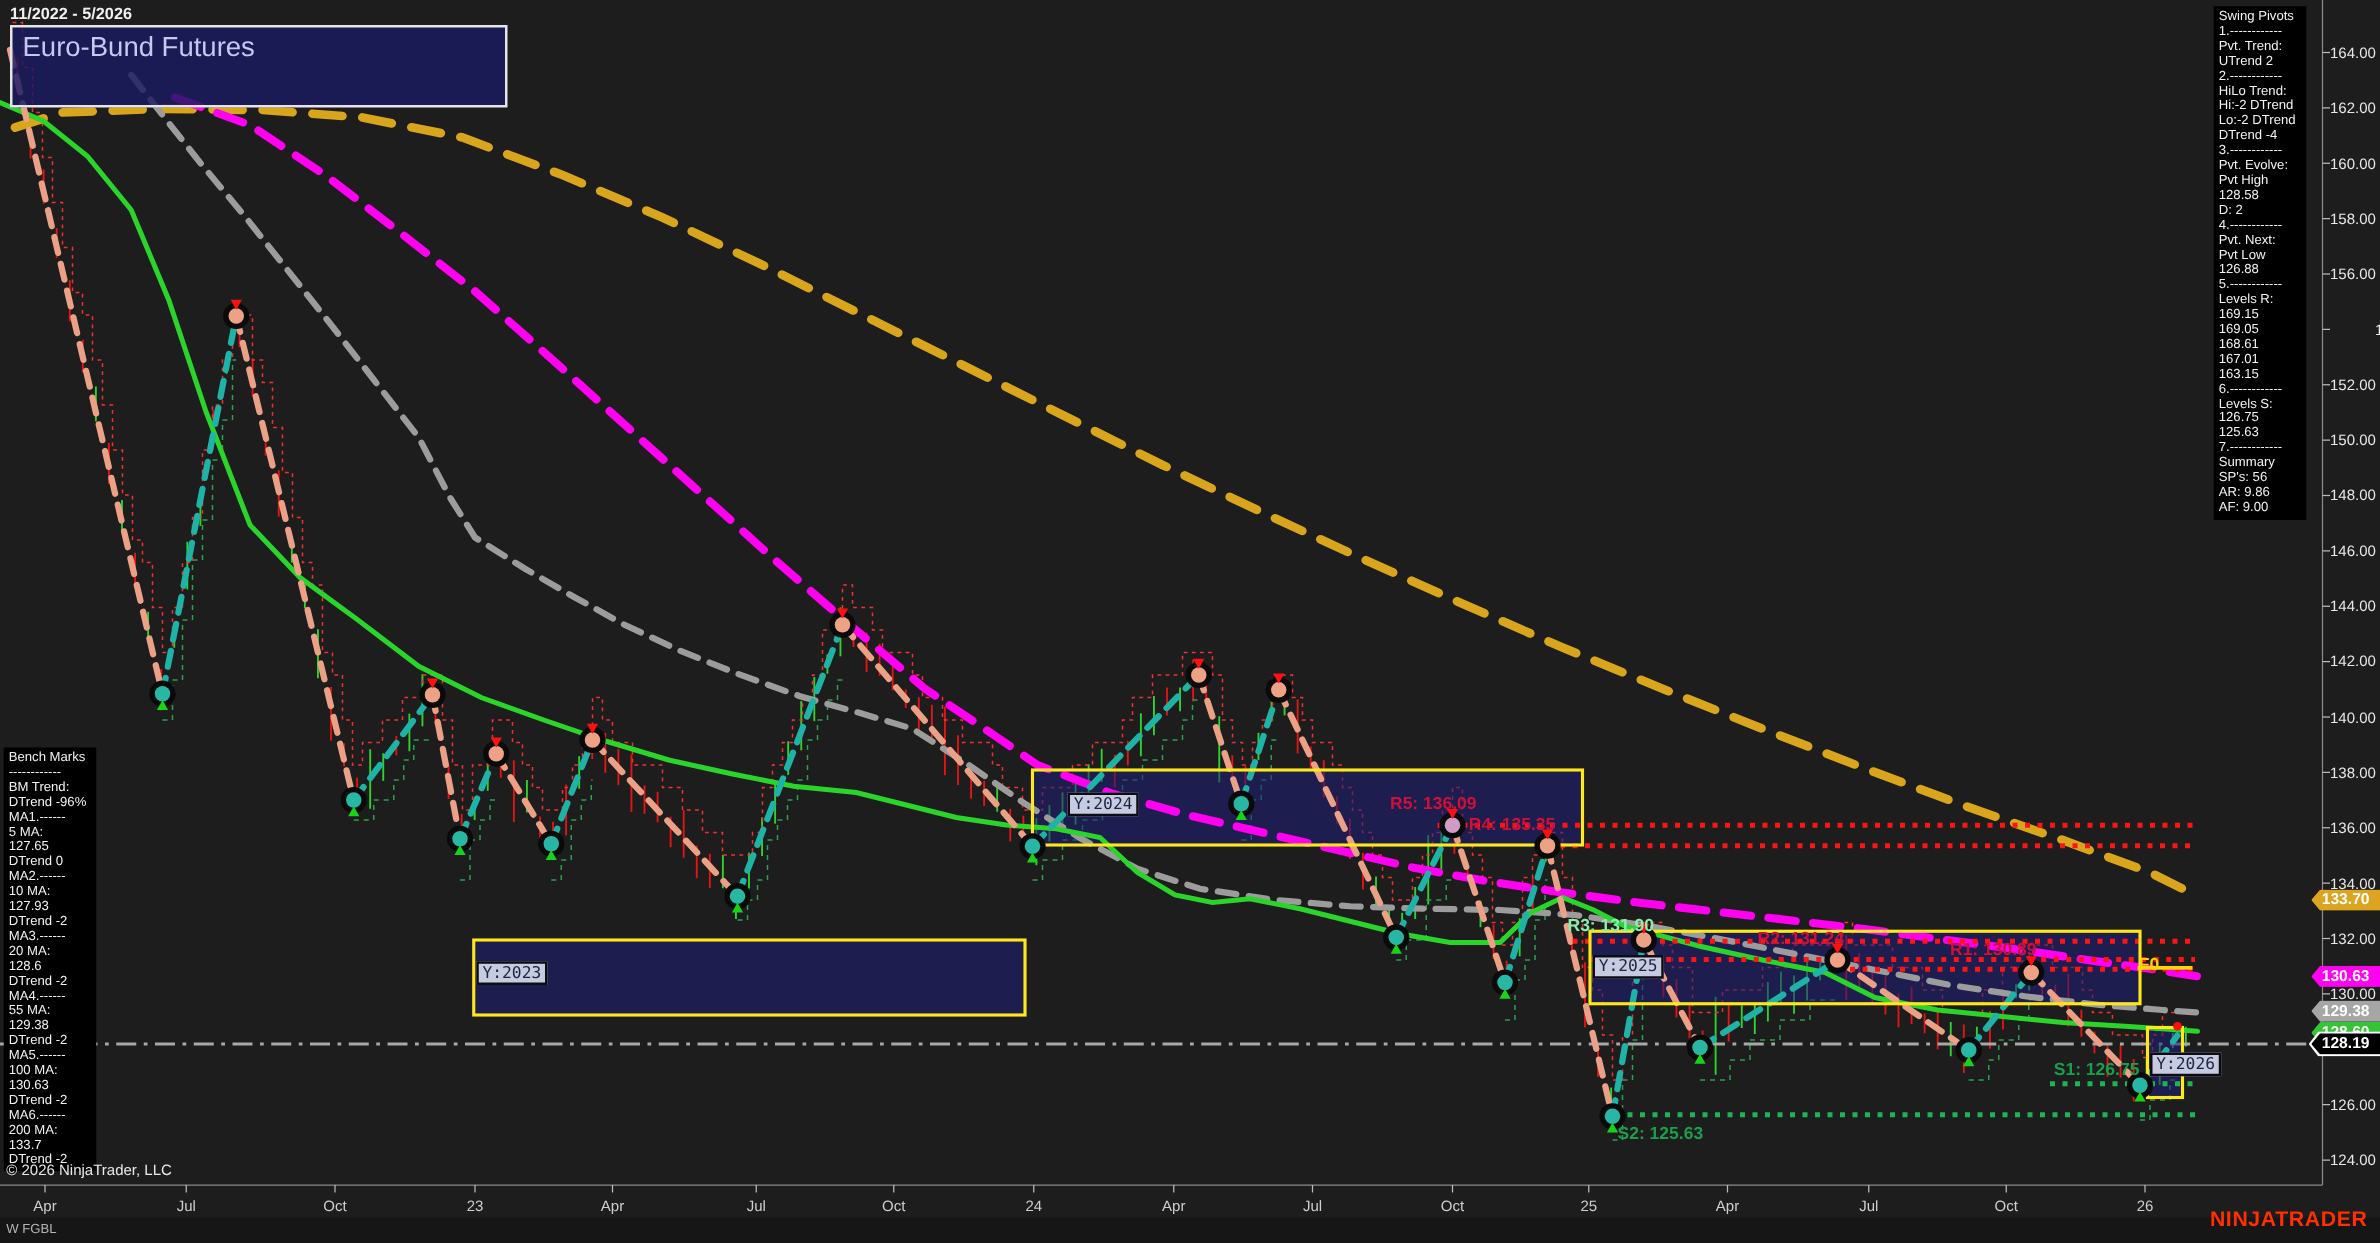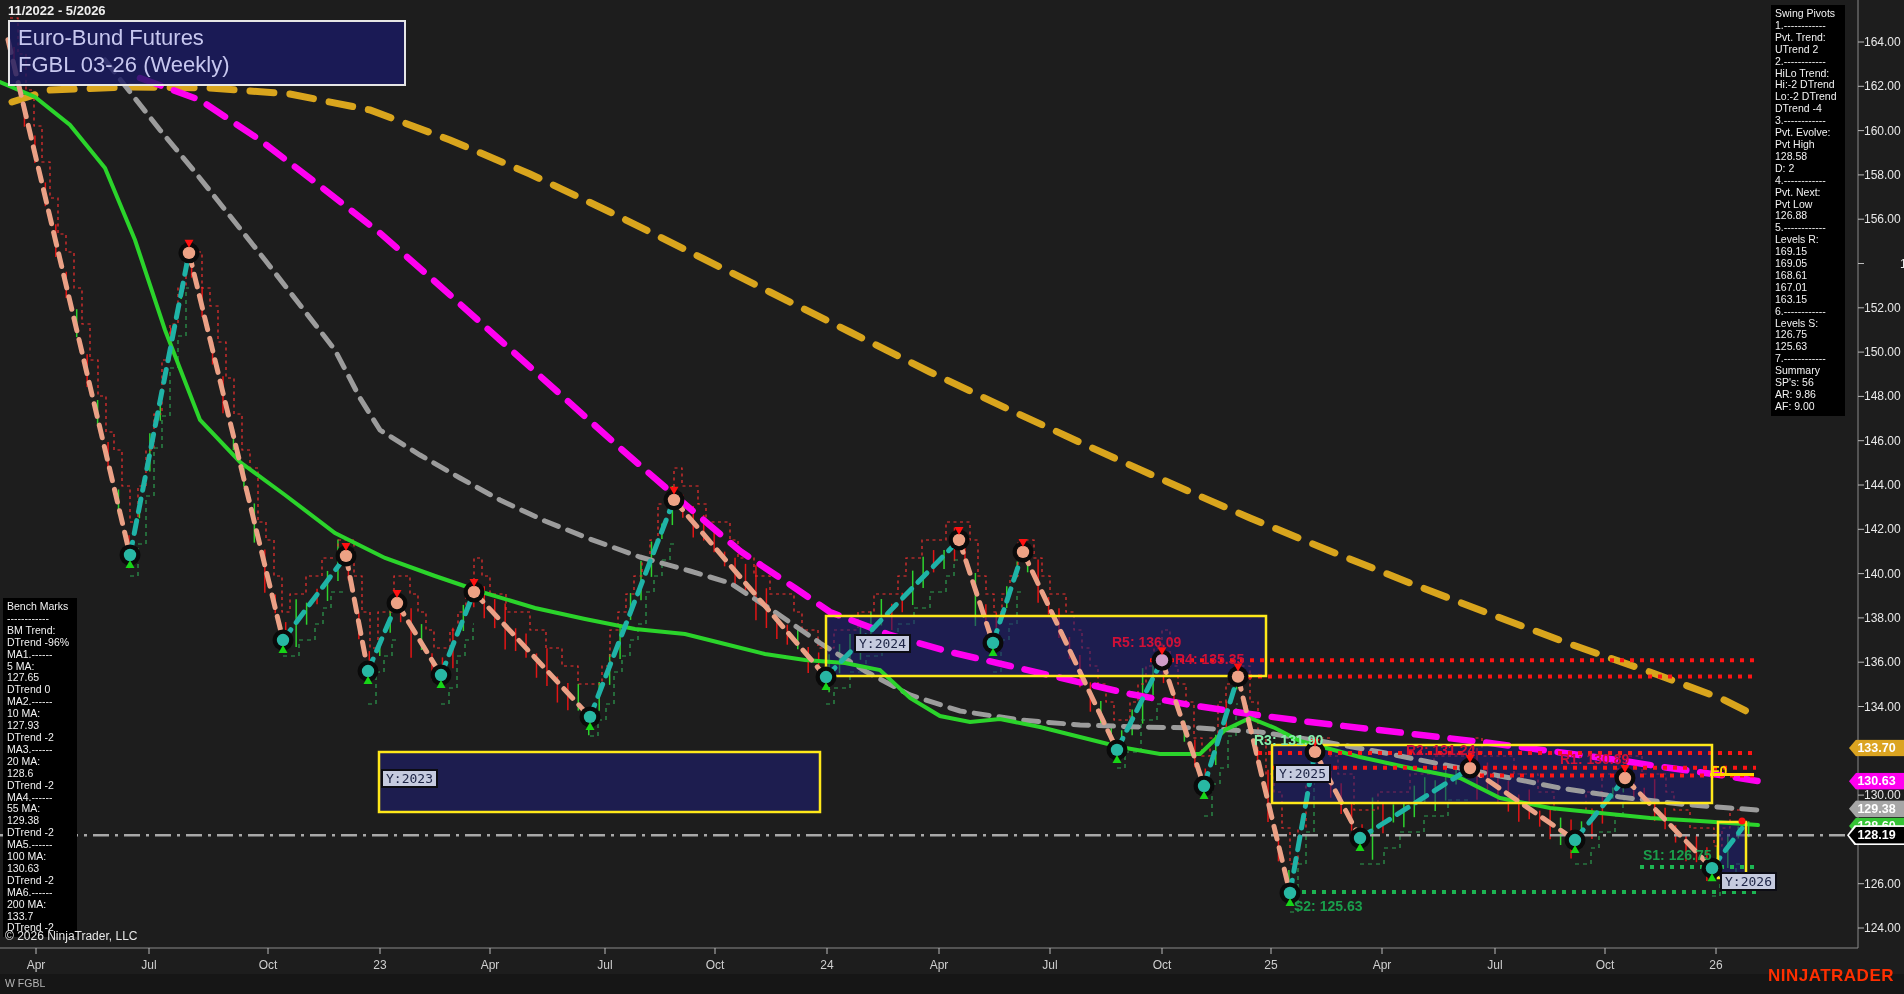--- a/index.html
+++ b/index.html
@@ -381,21 +381,20 @@
       <line x1="1382" y1="948" x2="1382" y2="954" stroke="#bbb" stroke-width="1"></line>
       <line x1="1495" y1="948" x2="1495" y2="954" stroke="#bbb" stroke-width="1"></line>
       <line x1="1605" y1="948" x2="1605" y2="954" stroke="#bbb" stroke-width="1"></line>
       <line x1="1716" y1="948" x2="1716" y2="954" stroke="#bbb" stroke-width="1"></line>
     </svg>
 
   <div class="date-range">11/2022 - 5/2026</div>
 
   <div class="title-box">
     <div>Euro-Bund Futures</div>
-    <div>FGBL 03-26 (Weekly)</div>
   </div>
 
   <div id="bench-panel" class="side-panel">
       <div>Bench Marks</div>
       <div>------------</div>
       <div>BM Trend:</div>
       <div>DTrend -96%</div>
       <div>MA1.------</div>
       <div>5 MA:</div>
       <div>127.65</div>
@@ -505,24 +504,24 @@
       <div class="level-label" style="color: rgb(207, 16, 56); left: 1406px; top: 741.634px;">R2: 131.24</div>
       <div class="level-label" style="color: rgb(207, 16, 56); left: 1560px; top: 751.386px;">R1: 130.89</div>
       <div class="level-label" style="color: rgb(26, 158, 75); left: 1643px; top: 847.087px;">S1: 126.75</div>
       <div class="level-label" style="color: rgb(26, 158, 75); left: 1294px; top: 897.895px;">S2: 125.63</div>
       <div class="level-label" style="color: rgb(255, 212, 0); left: 1711px; top: 763.386px;">F0</div>
     </div>
   <div id="year-chips">
       <div class="year-chip" style="left: 381px; top: 769px;">Y:2023</div>
       <div class="year-chip" style="left: 854px; top: 634px;">Y:2024</div>
       <div class="year-chip" style="left: 1274px; top: 764px;">Y:2025</div>
-      <div class="year-chip" style="left: 1720px; top: 872px;">Y:2026</div>
+      <div class="year-chip" style="left: 1720px; top: 842px;">Y:2026</div>
     </div>
   <div id="chips">
-      <div class="chip" style="background: rgb(219, 164, 33); top: 748px;">133.70</div>
+      <div class="chip" style="background: rgb(219, 164, 33); top: 720px;">133.70</div>
       <div class="chip" style="background: rgb(255, 0, 240); top: 781.145px;">130.63</div>
       <div class="chip" style="background: rgb(166, 166, 166); top: 808.833px;">129.38</div>
       <div class="chip" style="background: rgb(53, 196, 53); top: 826.11px;">128.60</div>
       <div class="chip-outline" style="top: 835.192px;"></div>
       <div class="chip" style="background: rgb(0, 0, 0); top: 835.192px;">128.19</div>
     </div>
 
   <div class="bottom-strip"></div>
   <div class="copyright">© 2026 NinjaTrader, LLC</div>
   <div class="instrument-tag">W FGBL</div>

